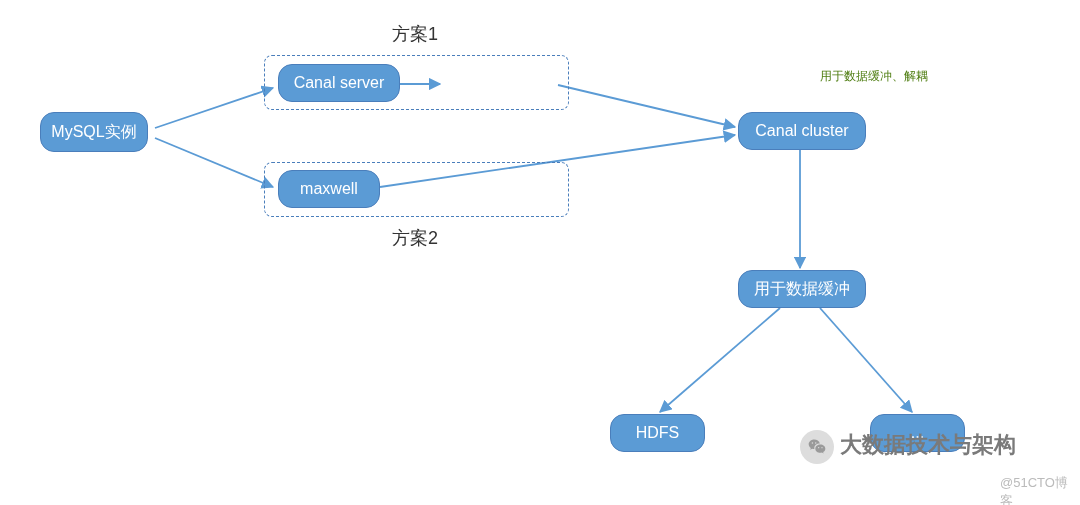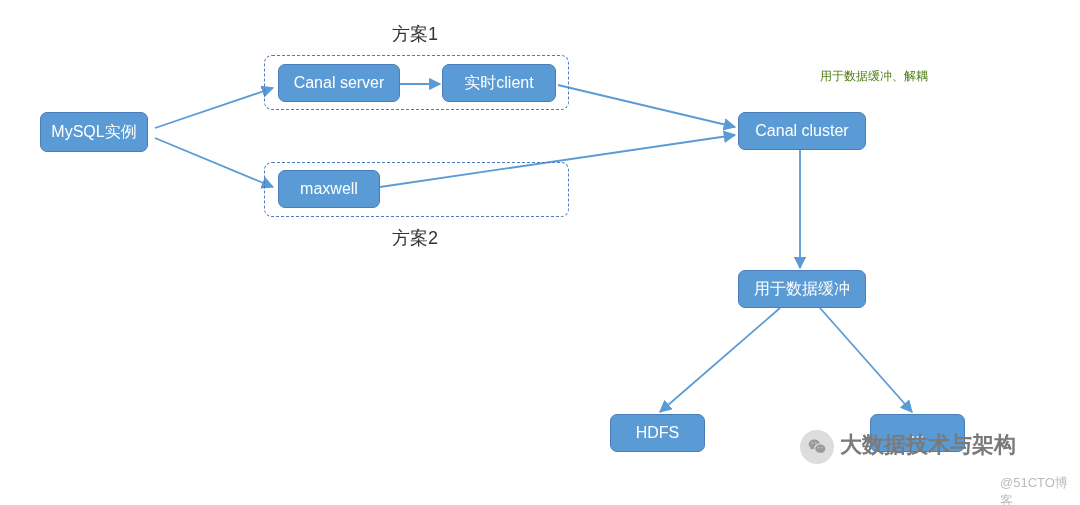--- a/index.html
+++ b/index.html
@@ -1,17 +1,17 @@
 <!DOCTYPE html>
 <html><head>
 <meta charset="utf-8">
 <style>
   html,body{margin:0;padding:0;width:1080px;height:505px;font-family:"Microsoft YaHei","PingFang SC",Arial,sans-serif;background:#fff;overflow:hidden}
   .stage{position:relative;width:1080px;height:505px}
-  .node{position:absolute;box-sizing:border-box;border:1.5px solid #4a7ebb;background:#5b9bd5;color:#fff;border-radius:7px;display:flex;align-items:center;justify-content:center;font-size:16px;text-align:center;padding:4px 8px}
+  .node{position:absolute;box-sizing:border-box;border:1.5px solid #4a7ebb;background:#5b9bd5;color:#fff;border-radius:14px;display:flex;align-items:center;justify-content:center;font-size:16px;text-align:center;padding:4px 8px}
   .group{position:absolute;box-sizing:border-box;border:1.5px dashed #4a7ebb;border-radius:8px;background:transparent}
   .label{position:absolute;color:#333;font-size:18px}
   .anno{position:absolute;color:#4d7c0f;font-size:12px}
   .watermark{position:absolute;color:#bbb;font-size:13px}
   .wm-main{position:absolute;display:flex;align-items:flex-start;color:#7a7a7a;font-size:22px;font-weight:700}
   .wm-circle{width:34px;height:34px;border-radius:50%;background:#ddd;margin-right:6px;display:flex;align-items:center;justify-content:center}
   .wm-circle svg{width:20px;height:20px;fill:#9a9a9a}
   svg.arrows{position:absolute;left:0;top:0;width:1080px;height:505px;pointer-events:none}
   .arr{stroke:#5b9bd5;stroke-width:1.8;fill:none;marker-end:url(#ah)}
 </style>
@@ -36,21 +36,20 @@
     <line class="arr" x1="820" y1="308" x2="912" y2="412"></line>
   </svg>
 
   <div class="group" style="left:264px;top:55px;width:305px;height:55px"></div>
   <div class="group" style="left:264px;top:162px;width:305px;height:55px"></div>
   <div class="label" style="left:392px;top:22px">方案1</div>
   <div class="label" style="left:392px;top:226px">方案2</div>
 
   <div class="node" style="left:40px; top:112px;width:108px;height:40px">MySQL实例</div>
   <div class="node" style="left:278px;top:64px; width:122px;height:38px">Canal server</div>
-  <div class="node" style="left:442px;top:64px; width:114px;height:38px">实时client</div>
   <div class="node" style="left:278px;top:170px;width:102px;height:38px">maxwell</div>
   <div class="node" style="left:738px;top:112px;width:128px;height:38px">Canal cluster</div>
   <div class="node" style="left:738px;top:270px;width:128px;height:38px">用于数据缓冲</div>
   <div class="node" style="left:610px;top:414px;width:95px; height:38px">HDFS</div>
   <div class="node" style="left:870px;top:414px;width:95px; height:38px">...</div>
 
   <div class="anno" style="left:820px;top:68px">用于数据缓冲、解耦</div>
 
   <div class="wm-main" style="left:800px;top:430px">
     <span class="wm-circle">

